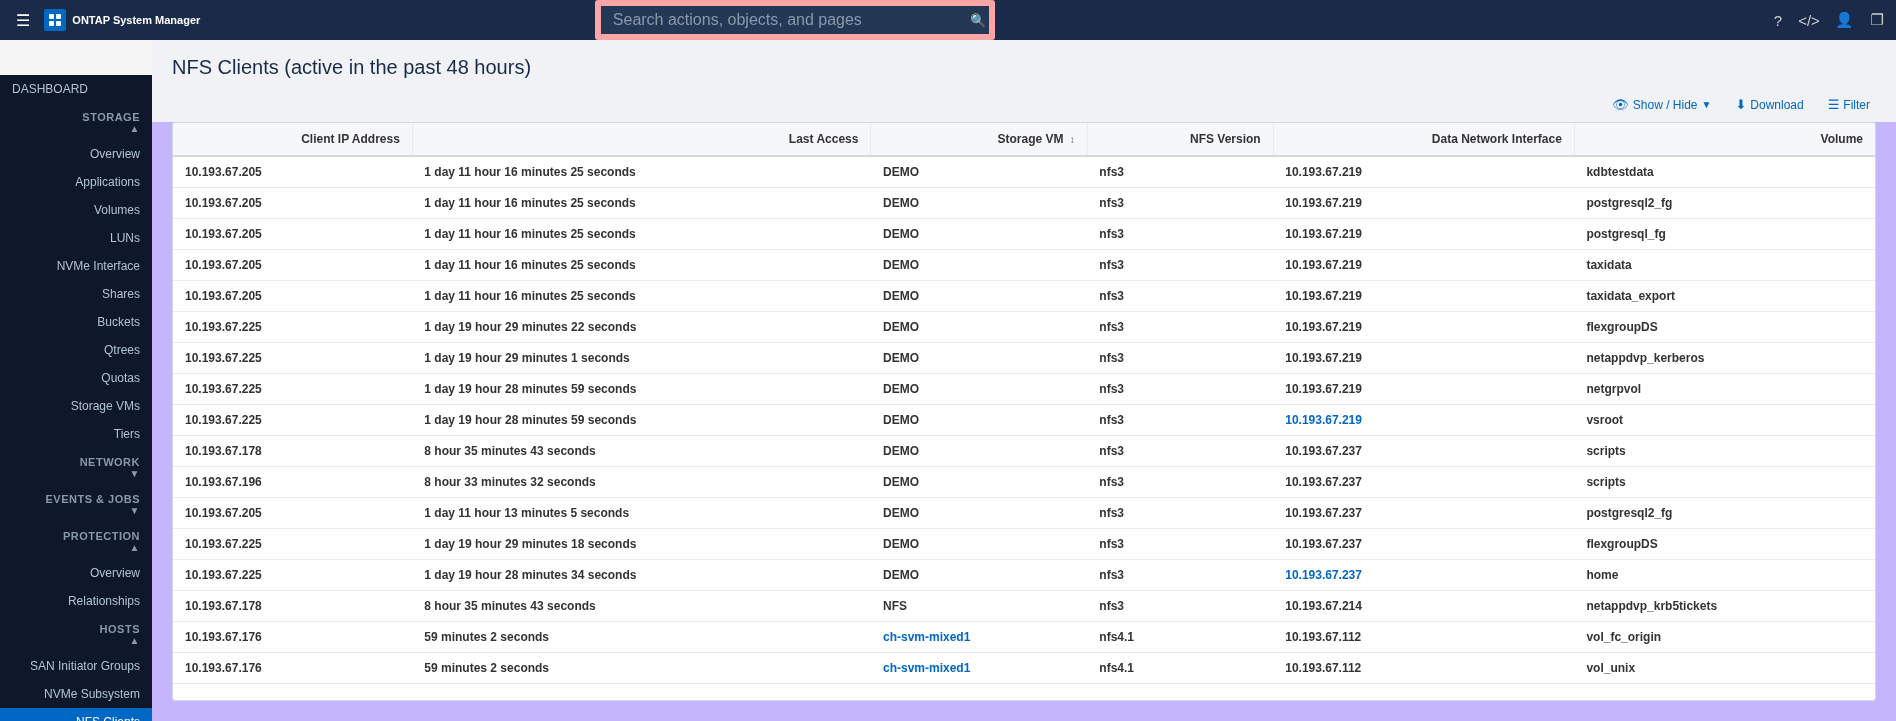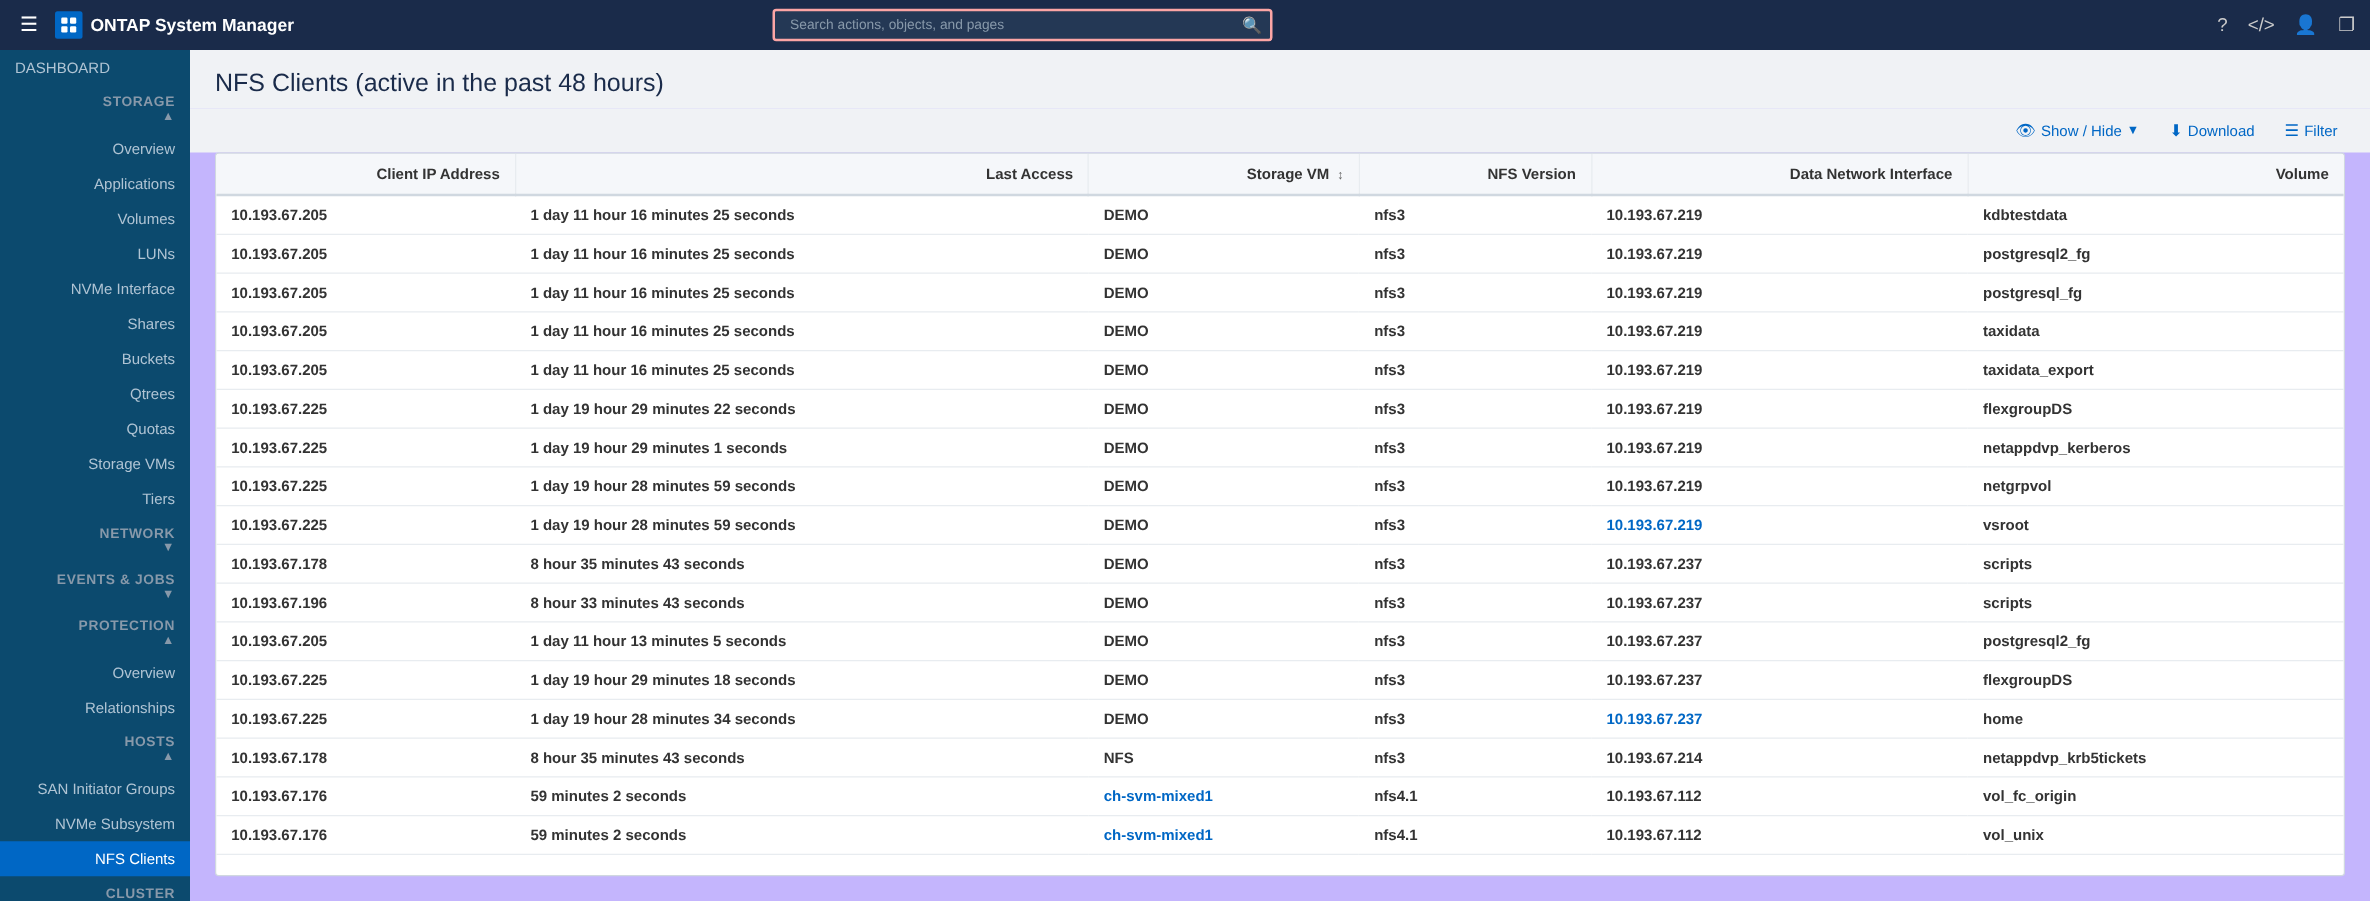--- a/index.html
+++ b/index.html
@@ -14,61 +14,62 @@
       align-items: center;
       padding: 0 12px;
       gap: 10px;
       flex-shrink: 0;
       z-index: 100;
     }
     .topnav-hamburger { color: white; font-size: 16px; cursor: pointer; padding: 4px; }
     .topnav-logo { display: flex; align-items: center; gap: 6px; }
     .topnav-logo-icon { width: 22px; height: 22px; background: #0067c5; display: flex; align-items: center; justify-content: center; border-radius: 2px; }
     .topnav-logo-icon svg { width: 16px; height: 16px; fill: white; }
-    .topnav-title { font-size: 14px; font-weight: 600; color: white; white-space: nowrap; text-align: center; }
+    .topnav-title { font-size: 11px; font-weight: 600; color: white; white-space: nowrap; text-align: center; }
     .topnav-search {
       flex: 1;
       max-width: 400px;
       margin: 0 auto;
       position: relative;
     }
     .topnav-search input {
       width: 100%;
       padding: 5px 48px 5px 12px;
-      border: 2px solid #fca5a5;
+      border: 6px solid #fca5a5;
       background: #243855;
       color: #ccc;
       border-radius: 3px;
-      font-size: 11px;
+      font-size: 16px;
       outline: none;
     }
     .topnav-search input::placeholder { color: #8899aa; }
     .topnav-search-icon {
       position: absolute;
       right: 8px;
       top: 50%;
       transform: translateY(-50%);
       color: #8899aa;
       font-size: 13px;
     }
     .topnav-icons { margin-left: auto; display: flex; align-items: center; gap: 16px; color: #ccc; font-size: 15px; }
     .topnav-icons span { cursor: pointer; }
 
     
     .layout { display: flex; flex: 1; overflow: hidden; }
 
     
     .sidebar {
       width: 152px;
-      background: #0c4a6e;
+      background: #0f172a;
       color: #ccd6e0;
       flex-shrink: 0;
       overflow-y: auto;
       display: flex;
       flex-direction: column;
+      margin-top: 35px;
     }
     .sidebar::-webkit-scrollbar { width: 4px; }
     .sidebar::-webkit-scrollbar-thumb { background: #3a5070; }
 
     .sidebar-section-header {
       display: flex;
       align-items: flex-end;
       justify-content: space-between;
       padding: 8px 12px 6px 12px;
       font-size: 11px;
@@ -386,21 +387,21 @@
             <tr>
               <td>10.193.67.178</td>
               <td>8 hour 35 minutes 43 seconds</td>
               <td>DEMO</td>
               <td>nfs3</td>
               <td>10.193.67.237</td>
               <td>scripts</td>
             </tr>
             <tr>
               <td>10.193.67.196</td>
-              <td>8 hour 33 minutes 43 seconds</td>
+              <td>8 hour 33 minutes 32 seconds</td>
               <td>DEMO</td>
               <td>nfs3</td>
               <td>10.193.67.237</td>
               <td>scripts</td>
             </tr>
             <tr>
               <td>10.193.67.205</td>
               <td>1 day 11 hour 13 minutes 5 seconds</td>
               <td>DEMO</td>
               <td>nfs3</td>

